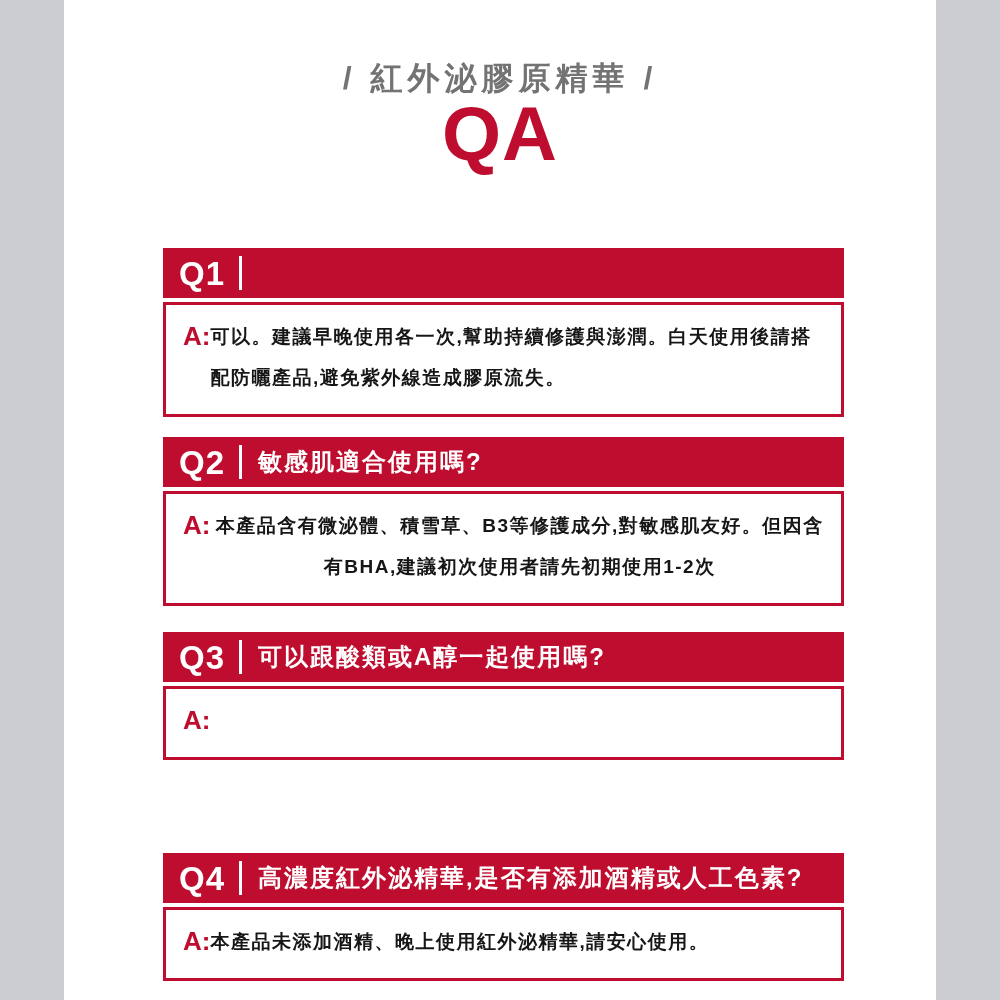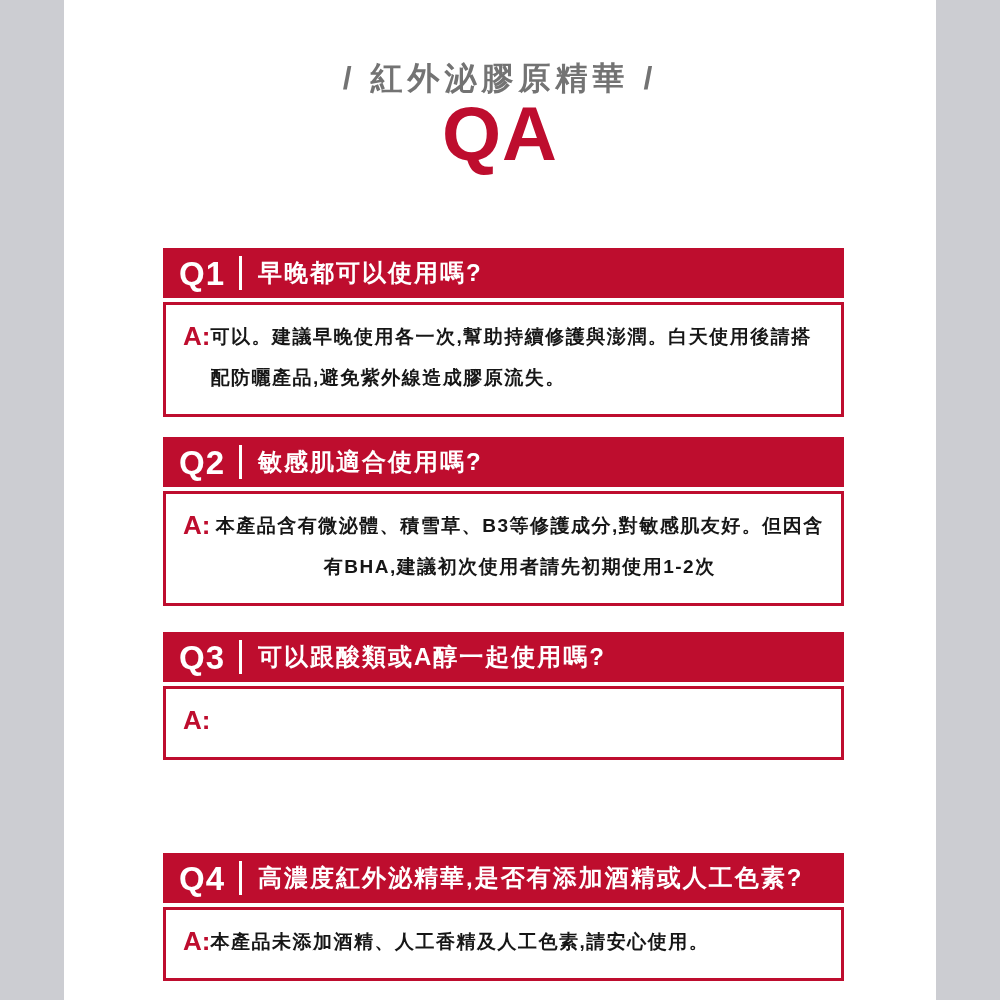--- a/index.html
+++ b/index.html
@@ -87,21 +87,20 @@
 <div class="side-bar left"></div>
 <div class="side-bar right"></div>
 
 <h1 class="page-title">/ 紅外泌膠原精華 /</h1>
 <div class="qa-logo">QA</div>
 
 <section class="qa-block b1">
   <header class="qa-head">
     <span class="qnum">Q1</span>
     <span class="qdivider"></span>
-    <span class="qtext">早晚都可以使用嗎?</span>
   </header>
   <div class="qa-body">
     <span class="aprefix">A:</span>
     <p class="atext">可以。建議早晚使用各一次,幫助持續修護與澎潤。白天使用後請搭配防曬產品,避免紫外線造成膠原流失。</p>
   </div>
 </section>
 
 <section class="qa-block b2">
   <header class="qa-head">
     <span class="qnum">Q2</span>
@@ -126,15 +125,15 @@
 </section>
 
 <section class="qa-block b4">
   <header class="qa-head">
     <span class="qnum">Q4</span>
     <span class="qdivider"></span>
     <span class="qtext">高濃度紅外泌精華,是否有添加酒精或人工色素?</span>
   </header>
   <div class="qa-body">
     <span class="aprefix">A:</span>
-    <p class="atext">本產品未添加酒精、人工香精及人工色素,請安心使用。</p>
+    <p class="atext">本產品未添加酒精、晚上使用紅外泌精華,請安心使用。</p>
   </div>
 </section>
 
 </body></html>

